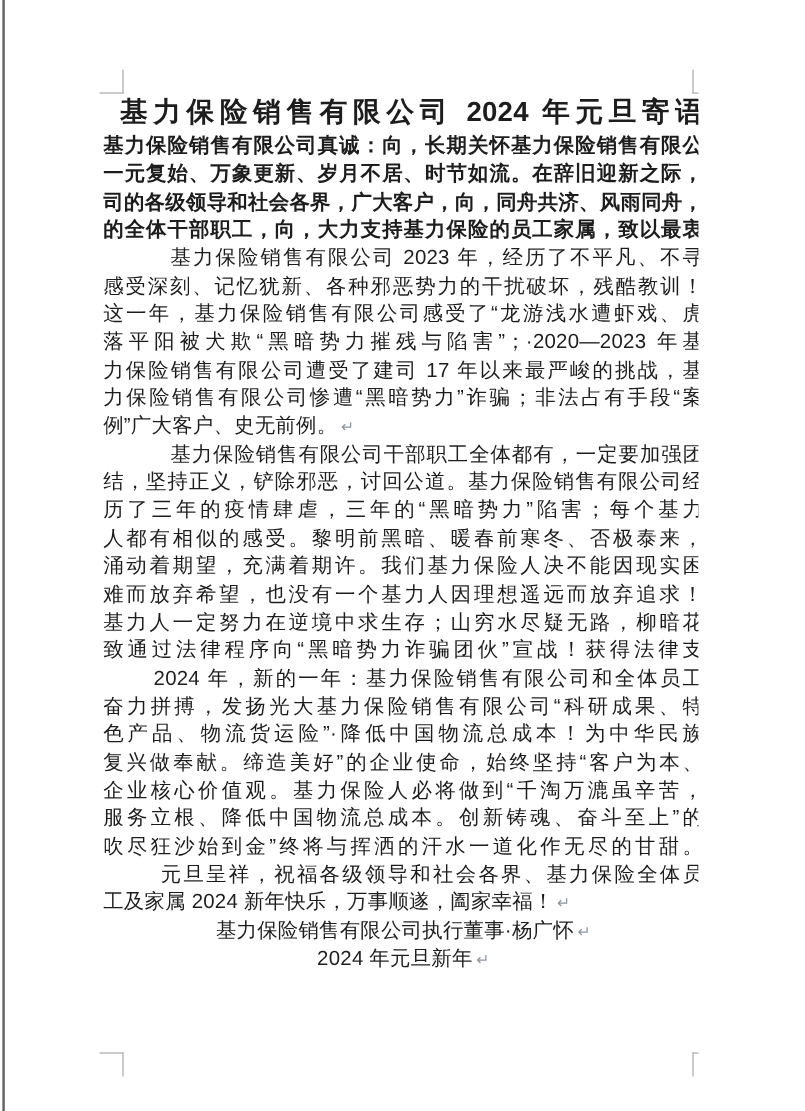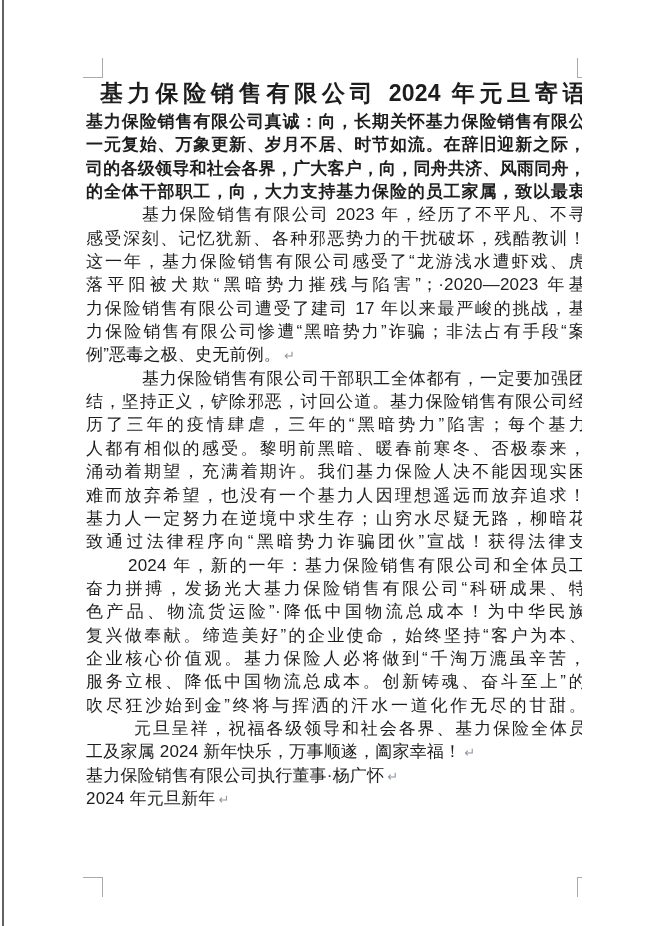--- a/index.html
+++ b/index.html
@@ -31,21 +31,21 @@
     cursor: text;
   }
   .line {
     position: relative;
     height: 23.35px;
     line-height: 23.35px;
     overflow: hidden;
     letter-spacing: 0.2px;
   }
   .line.just { text-align: justify; text-align-last: justify; }
-  .line.center { }
+  .line.center { text-align: center; }
   .line.title {
     height: 31px;
     line-height: 28px;
     font-size: 23px;
     font-weight: 700;
     padding-left: 14px;
     overflow: visible;
   }
   .line.lead { font-size: 17px; font-weight: 700; }
   .line.body { font-size: 17px; font-weight: 400; }
@@ -75,21 +75,21 @@
       <div class="line lead just"><span>基力保险销售有限公司真诚：向，长期关怀基力保险销售有限公</span></div>
       <div class="line lead just"><span>一元复始、万象更新、岁月不居、时节如流。在辞旧迎新之际，</span></div>
       <div class="line lead just"><span>司的各级领导和社会各界，广大客户，向，同舟共济、风雨同舟，</span></div>
       <div class="line lead just"><span>的全体干部职工，向，大力支持基力保险的员工家属，致以最衷</span></div>
       <div class="line body just" style="text-indent: 56px;"><span>基力保险销售有限公司 2023 年，经历了不平凡、不寻常，</span></div>
       <div class="line body just"><span>感受深刻、记忆犹新、各种邪恶势力的干扰破坏，残酷教训！</span></div>
       <div class="line body just"><span>这一年，基力保险销售有限公司感受了“龙游浅水遭虾戏、虎</span></div>
       <div class="line body just"><span>落平阳被犬欺“黑暗势力摧残与陷害”；·2020—2023 年基</span></div>
       <div class="line body just"><span>力保险销售有限公司遭受了建司 17 年以来最严峻的挑战，基</span></div>
       <div class="line body just"><span>力保险销售有限公司惨遭“黑暗势力”诈骗；非法占有手段“案</span></div>
-      <div class="line body"><span>例”恶毒之极、史无前例。</span><span class="pmark">↵</span></div>
+      <div class="line body"><span>例”广大客户、史无前例。</span><span class="pmark">↵</span></div>
       <div class="line body just" style="text-indent: 56px;"><span>基力保险销售有限公司干部职工全体都有，一定要加强团</span></div>
       <div class="line body just"><span>结，坚持正义，铲除邪恶，讨回公道。基力保险销售有限公司经</span></div>
       <div class="line body just"><span>历了三年的疫情肆虐，三年的“黑暗势力”陷害；每个基力</span></div>
       <div class="line body just"><span>人都有相似的感受。黎明前黑暗、暖春前寒冬、否极泰来，</span></div>
       <div class="line body just"><span>涌动着期望，充满着期许。我们基力保险人决不能因现实困</span></div>
       <div class="line body just"><span>难而放弃希望，也没有一个基力人因理想遥远而放弃追求！</span></div>
       <div class="line body just"><span>基力人一定努力在逆境中求生存；山穷水尽疑无路，柳暗花</span></div>
       <div class="line body just"><span>致通过法律程序向“黑暗势力诈骗团伙”宣战！获得法律支</span></div>
       <div class="line body just" style="text-indent: 42px;"><span>2024 年，新的一年：基力保险销售有限公司和全体员工</span></div>
       <div class="line body just"><span>奋力拼搏，发扬光大基力保险销售有限公司“科研成果、特</span></div>

